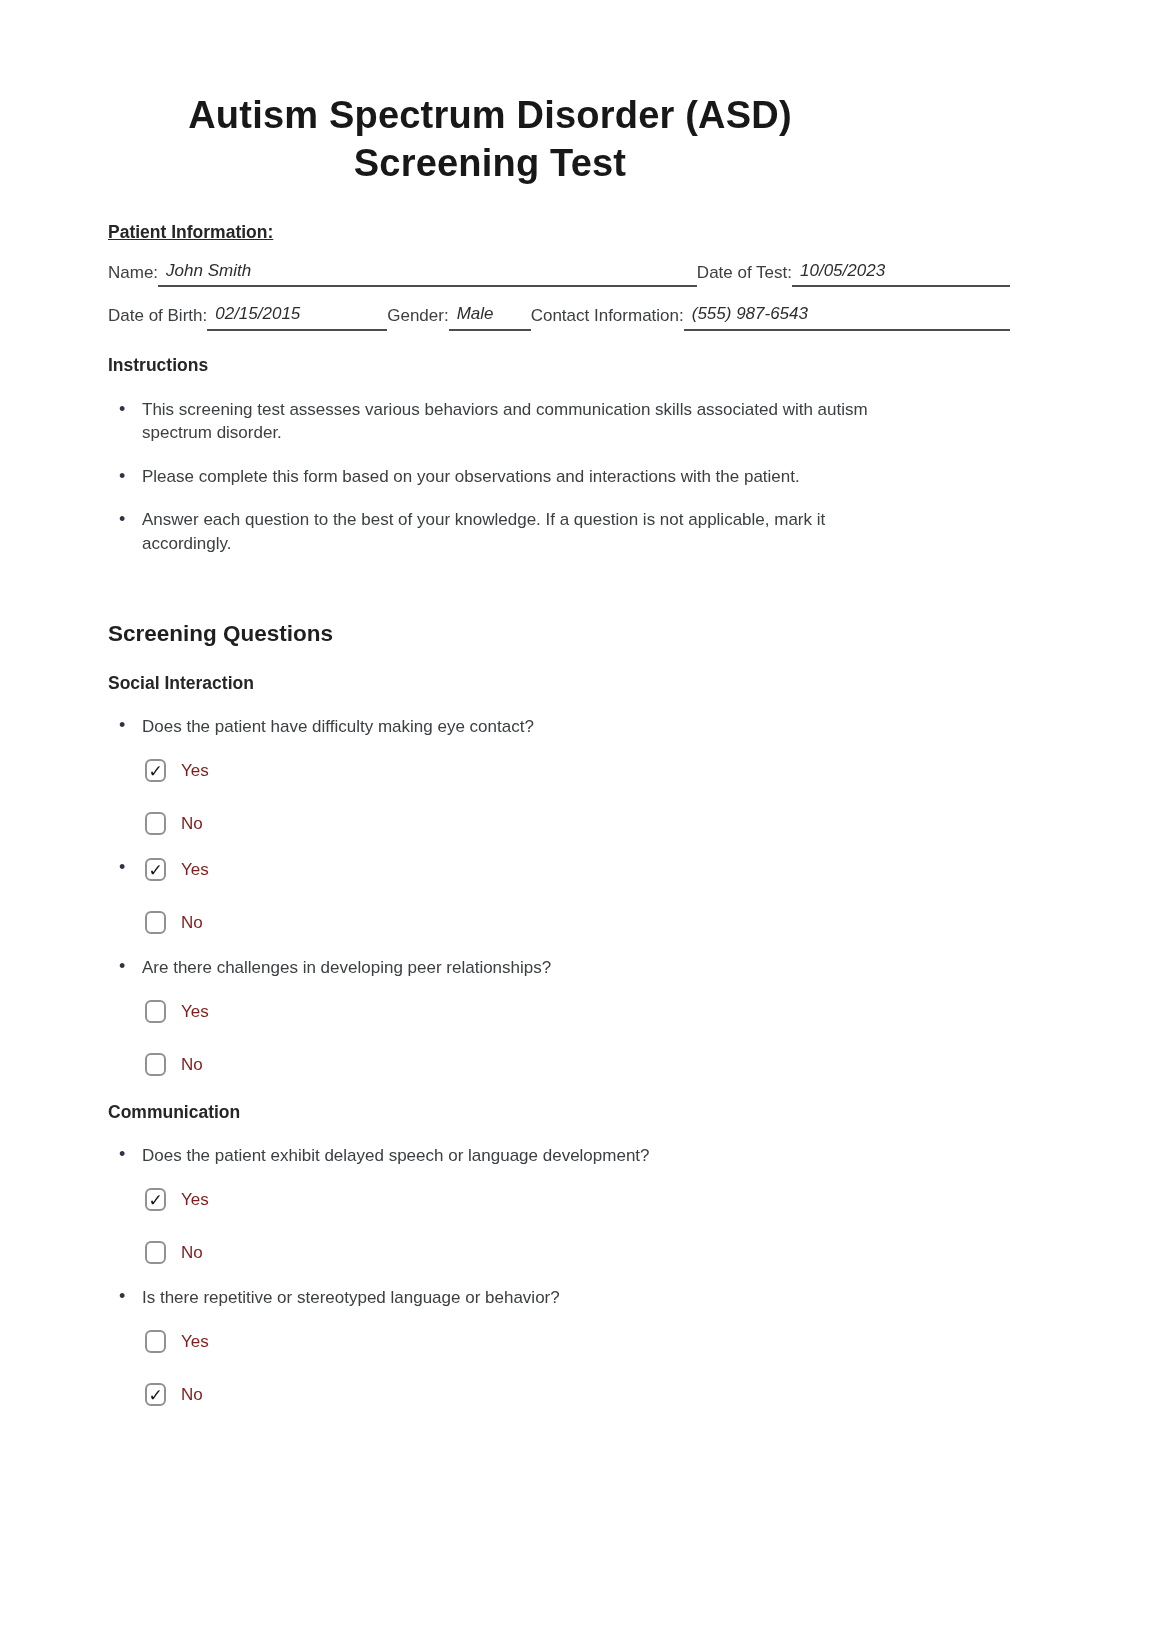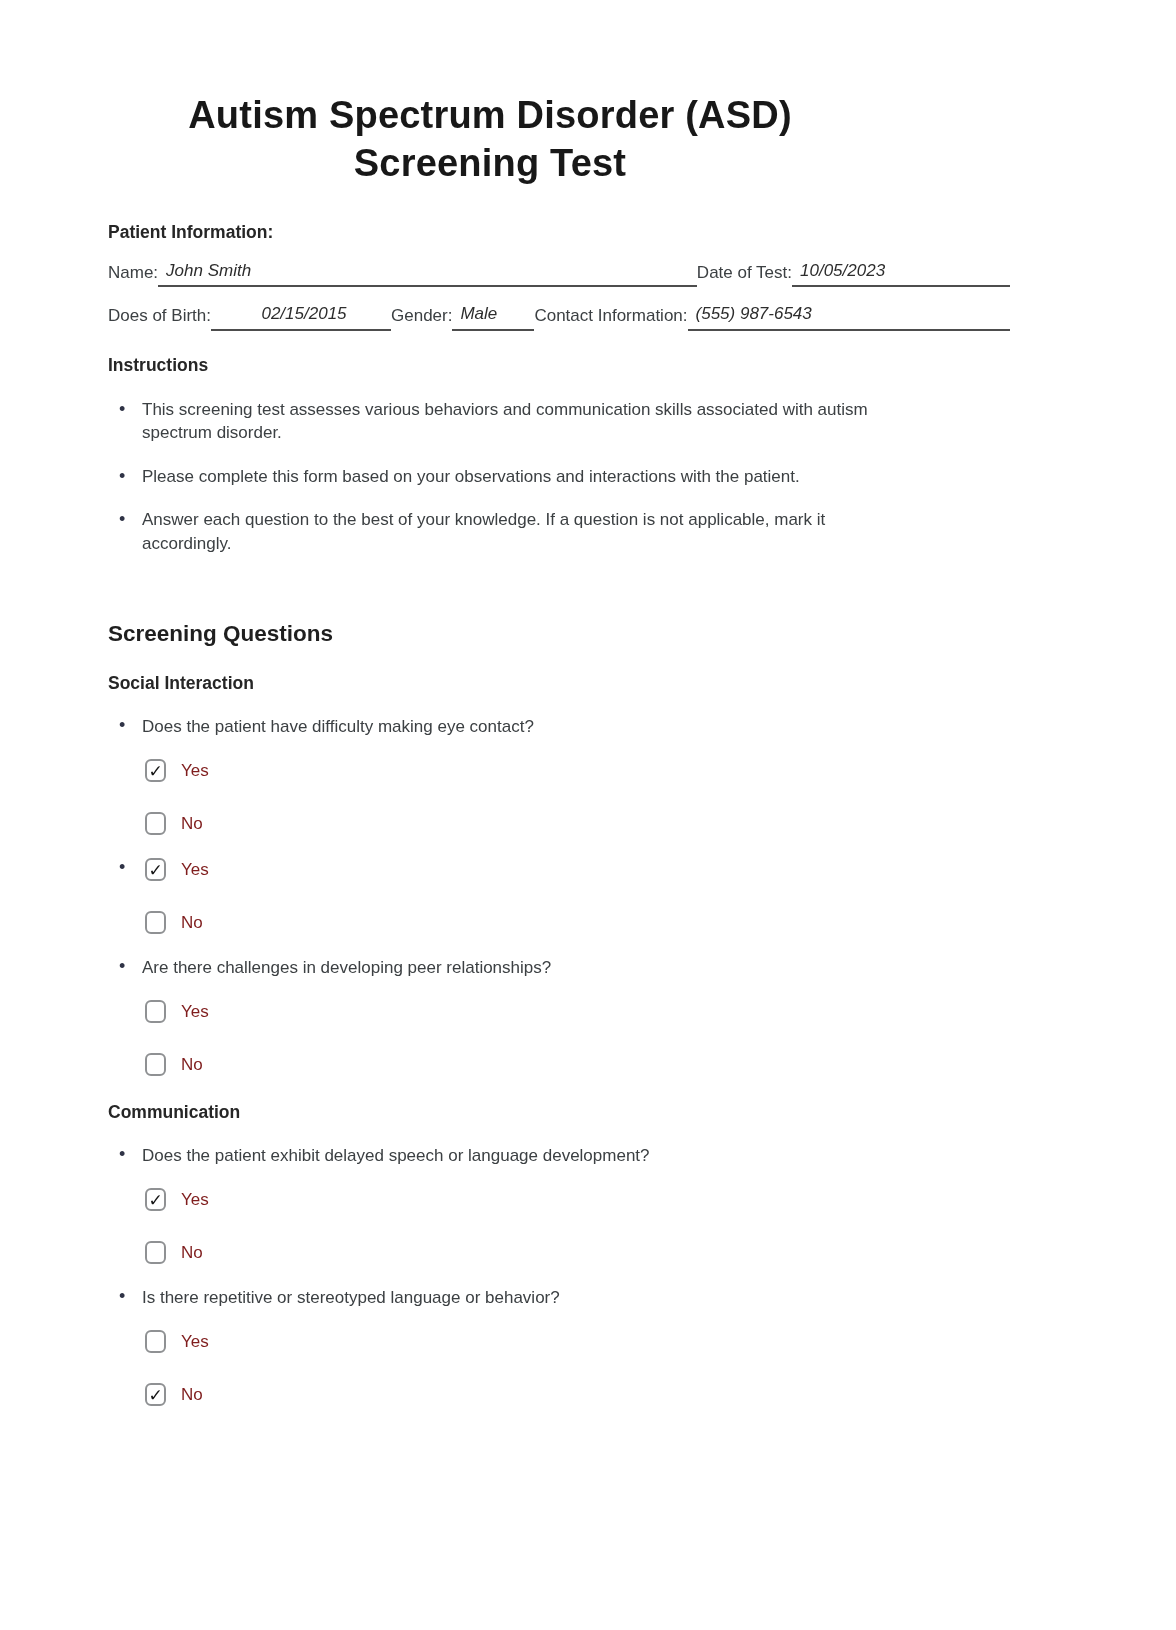--- a/index.html
+++ b/index.html
@@ -27,21 +27,21 @@
     margin: 0 auto 34px auto;
     letter-spacing: 0.2px;
   }
 
   
   .h-bold17 {
     font-size: 17.5px;
     font-weight: bold;
     color: #262626;
   }
-  .patient-heading { margin-bottom: 16px; }
+  .patient-heading { margin-bottom: 16px; text-decoration: underline; }
   .instructions-heading { margin-top: 24px; margin-bottom: 8px; }
   .screening-heading {
     font-size: 22.5px;
     font-weight: bold;
     color: #1f1f1f;
     margin-top: 66px;
   }
   .subsection-heading { margin-top: 26px; }
 
   
@@ -58,21 +58,21 @@
   .f-label { flex: 0 0 auto; padding-bottom: 2px; }
   .fill {
     border-bottom: 2px solid #4d4d4d;
     padding: 0 2px 2px 8px;
     min-height: 24px;
     display: flex;
     align-items: flex-end;
   }
   .fill.grow { flex: 1 1 auto; }
   .fill.w218 { flex: 0 0 218px; }
-  .fill.w180 { flex: 0 0 180px; justify-content: center; }
+  .fill.w180 { flex: 0 0 180px; }
   .fill.w82  { flex: 0 0 82px; }
   .f-value { font-size: 17px; color: #2d2d2d; font-style: italic; }
 
   
   ul { list-style: none; }
   .bullet-list { margin-top: 22px; }
   .bullet-list li {
     position: relative;
     padding-left: 34px;
     font-size: 17px;
@@ -158,21 +158,21 @@
       <span class="fill grow">
         <span class="f-value">John Smith</span>
       </span>
       <span class="f-label">Date of Test:</span>
       <span class="fill w218">
         <span class="f-value">10/05/2023</span>
       </span>
     </div>
 
     <div class="field-row">
-      <span class="f-label">Does of Birth:</span>
+      <span class="f-label">Date of Birth:</span>
       <span class="fill w180">
         <span class="f-value">02/15/2015</span>
       </span>
       <span class="f-label">Gender:</span>
       <span class="fill w82">
         <span class="f-value">Male</span>
       </span>
       <span class="f-label">Contact Information:</span>
       <span class="fill grow">
         <span class="f-value">(555) 987-6543</span>

